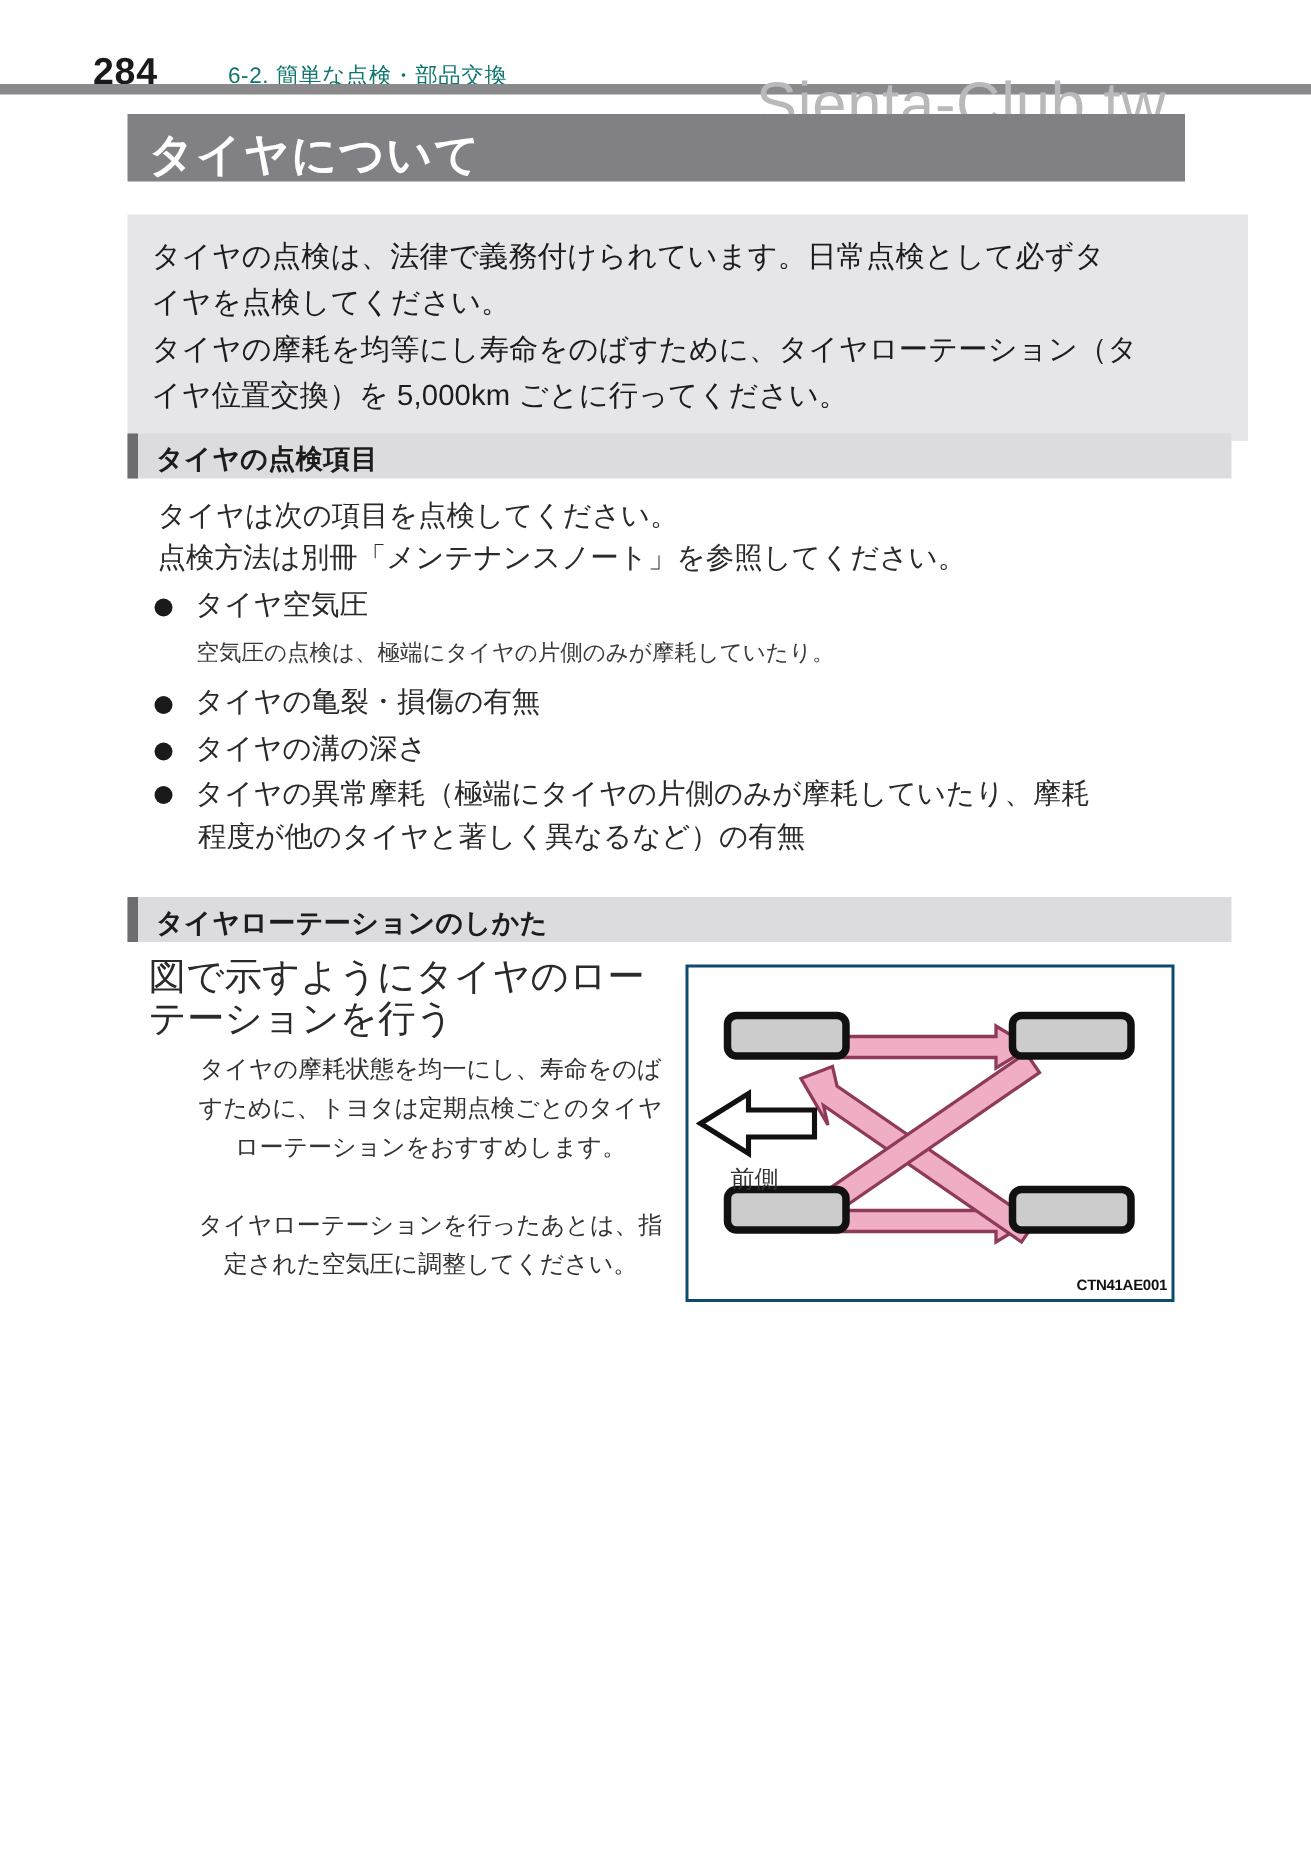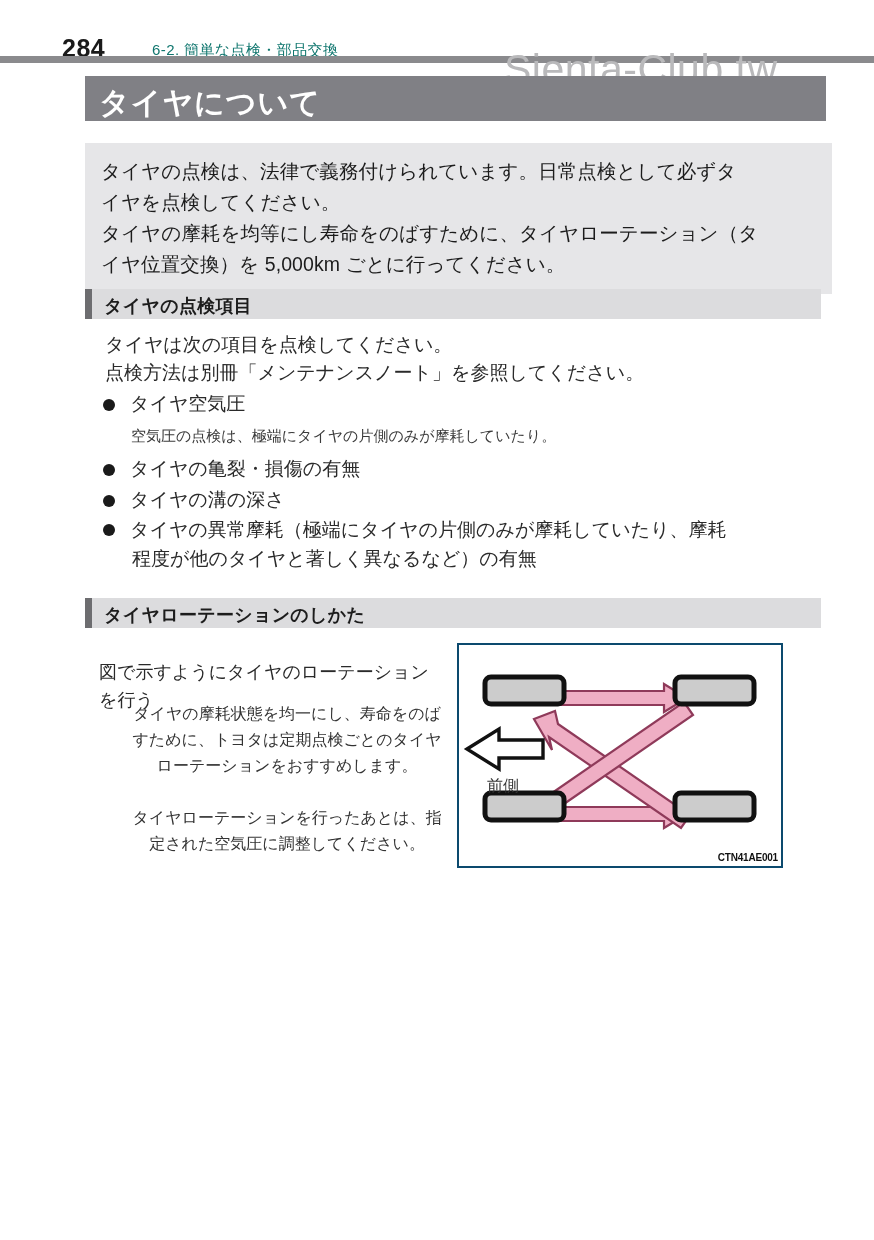--- a/index.html
+++ b/index.html
@@ -66,21 +66,20 @@
 
   
   .title-banner {
     position: absolute;
     left: 85px;
     top: 76px;
     width: 705px;
     height: 45px;
     background: #808085;
     z-index: 6;
-    padding-left: 36px;
   }
   .title-banner-text {
     position: absolute;
     left: 14px;
     top: 7px;
     font-size: 30px;
     font-weight: bold;
     color: #ffffff;
     letter-spacing: 1px;
   }
@@ -184,24 +183,23 @@
     line-height: 29px;
   }
   .bullet-text.wrap .l2 { display: block; padding-left: 2px; }
 
   
   .rot-heading {
     position: absolute;
     left: 99px;
     top: 637px;
     width: 345px;
-    font-size: 18px;
+    font-size: 25px;
     line-height: 28px;
     color: #2a2a2a;
-    margin-top: 21px;
   }
   .rot-para {
     position: absolute;
     left: 128px;
     width: 318px;
     font-size: 16px;
     line-height: 26px;
     color: #333333;
     text-align: center;
   }

